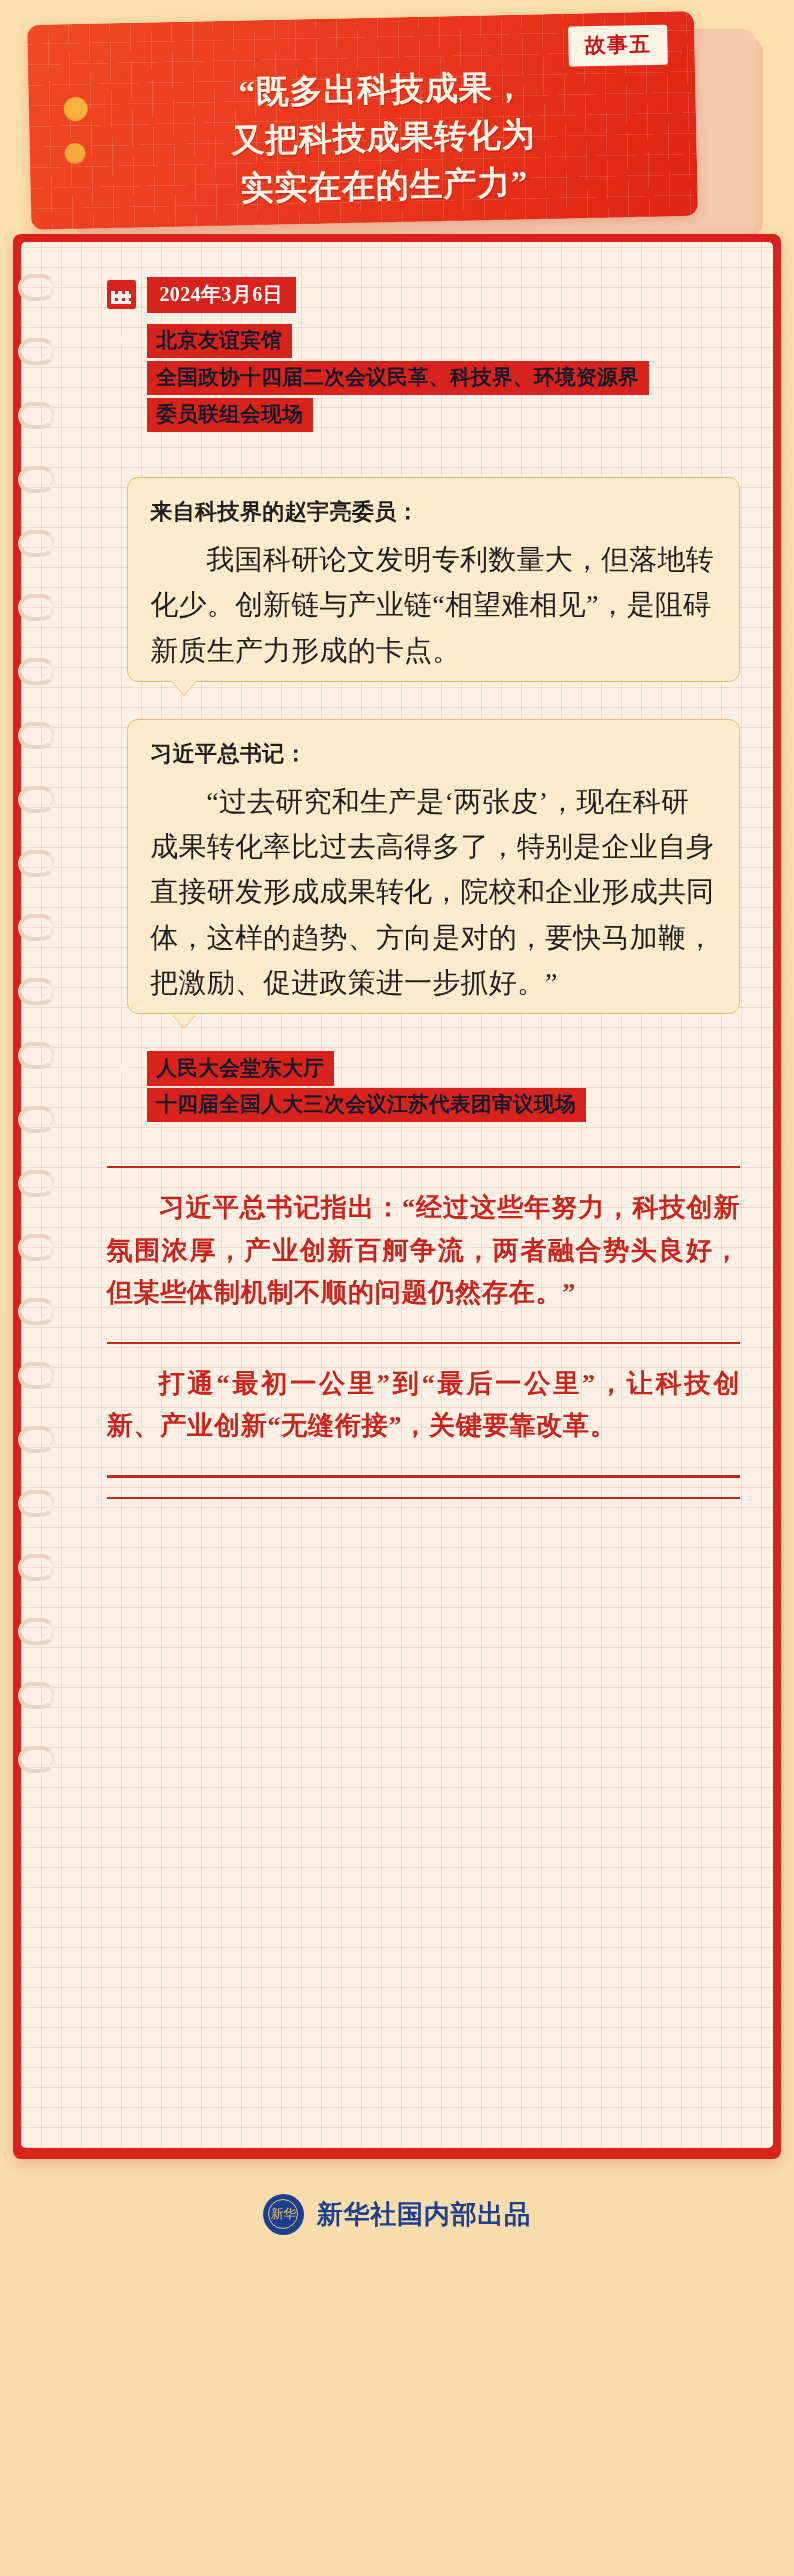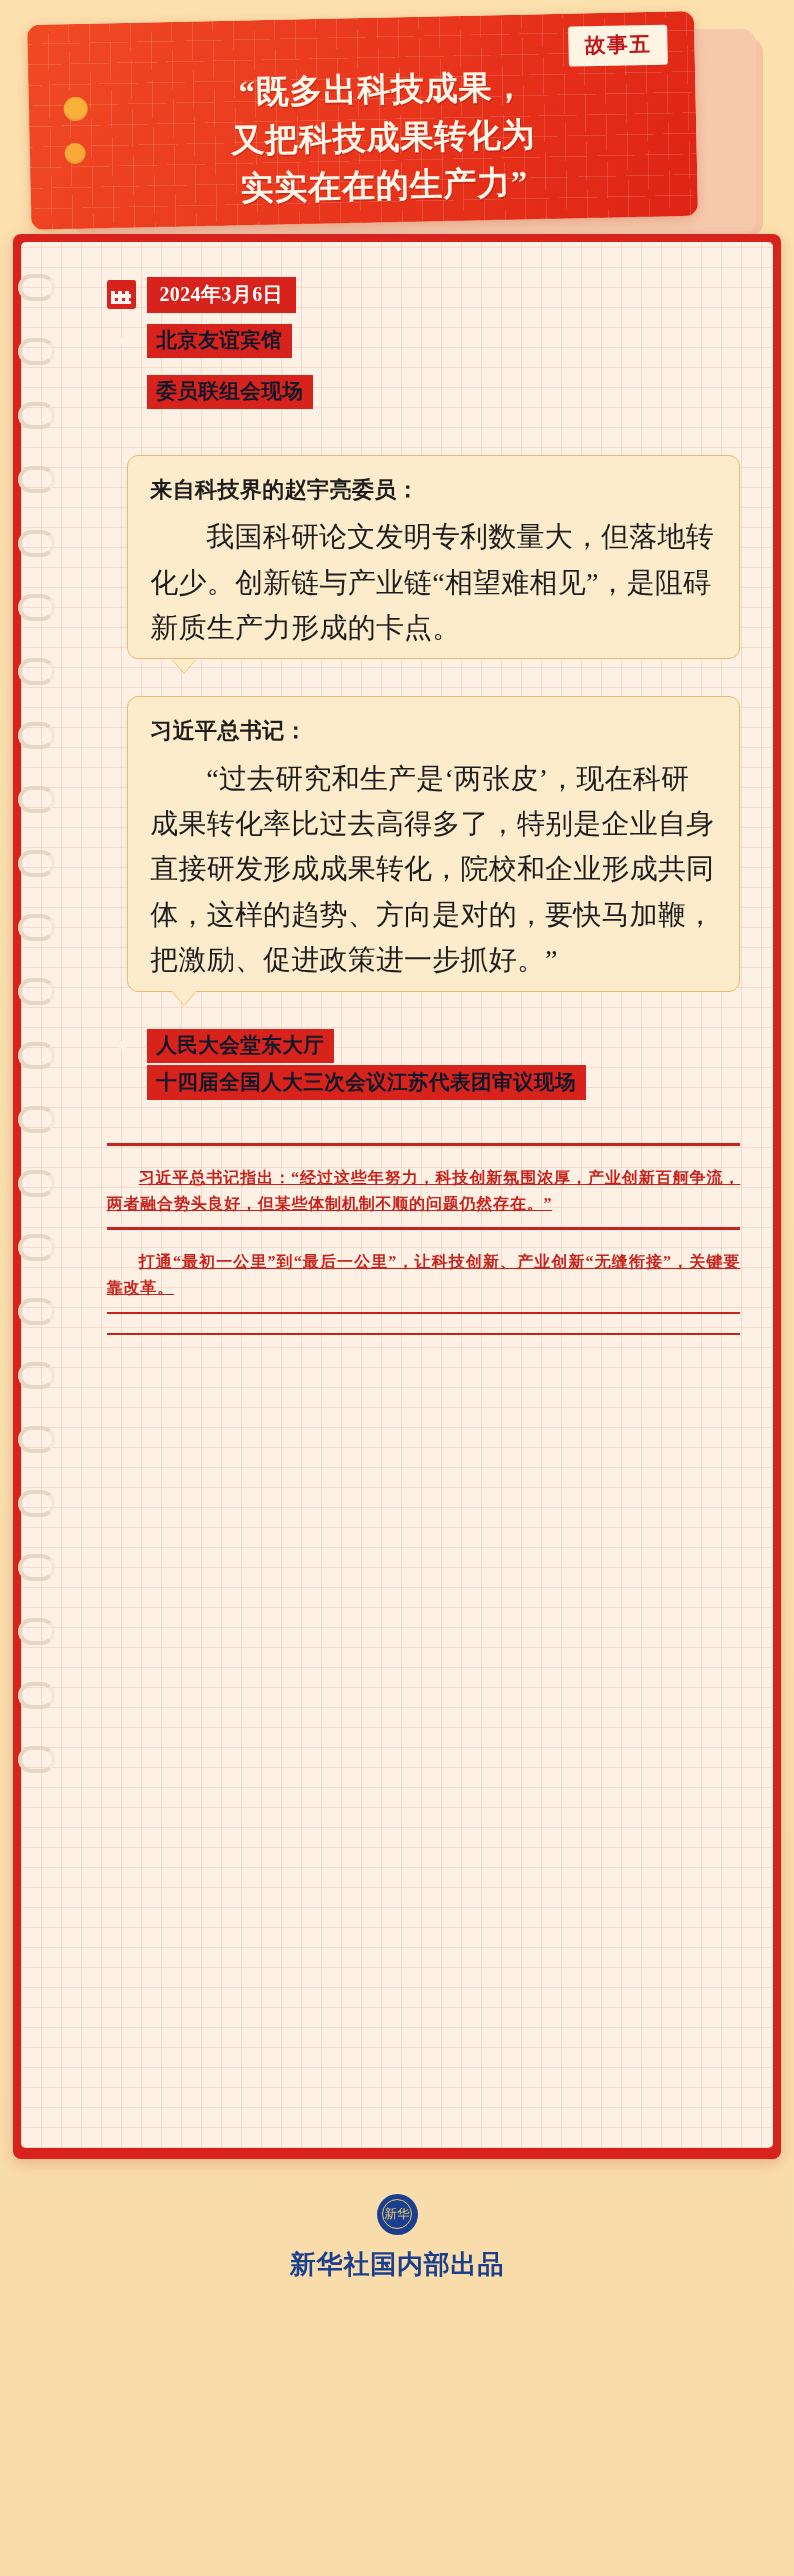--- a/index.html
+++ b/index.html
@@ -201,32 +201,31 @@
     margin: 8px 4.8px 37px 4.8px;
     letter-spacing: 0.4px;
   }
 
   
   .quote-sep {
     height: 2.4px; background: #c8241d; margin: 0 0 19px 0;
   }
   .quote-p {
     font-family: "Liberation Serif", serif;
-    font-size: 16px; font-weight: bold;
+    font-size: 26px; font-weight: bold;
     color: #c8241d; line-height: 1.62;
     text-indent: 2em; letter-spacing: 0.8px;
-    margin-bottom: 11px;
+    margin-bottom: 28px;
     text-align: justify;
-    text-decoration: underline;
   }
 
   
   .footer {
     display: flex; align-items: center; justify-content: center;
-    gap: 12.7px; padding: 35px 0 32px 0; flex-direction: column;
+    gap: 12.7px; padding: 35px 0 32px 0;
   }
   .footer-logo {
     width: 41px; height: 41px; border-radius: 50%;
     background: #1b3f8f; position: relative;
     display:flex; align-items:center; justify-content:center;
   }
   .footer-logo .inner {
     width: 30px; height: 30px; border-radius: 50%;
     border: 1.6px solid #f0c96a;
     display:flex; align-items:center; justify-content:center;
@@ -300,21 +299,21 @@
               <span class="grid"></span>
           </span>
           <span class="date-tag">2024年3月6日</span>
         </div>
         <div class="place-row">
           <span class="pin-icon">
             <span class="pin"></span><span class="hole"></span>
           </span>
           <span class="place-lines">
             <span class="place-line">北京友谊宾馆</span><br>
-            <br>
+            <span class="place-line">全国政协十四届二次会议民革、科技界、环境资源界</span><br>
             <span class="place-line">委员联组会现场</span>
           </span>
         </div>
       </div>
 
       <div class="bubble" style="margin-top:43px;">
         <div class="bubble-speaker">来自科技界的赵宇亮委员：</div>
         <div class="bubble-text">我国科研论文发明专利数量大，但落地转化少。创新链与产业链“相望难相见”，是阻碍新质生产力形成的卡点。</div>
       </div>
 

